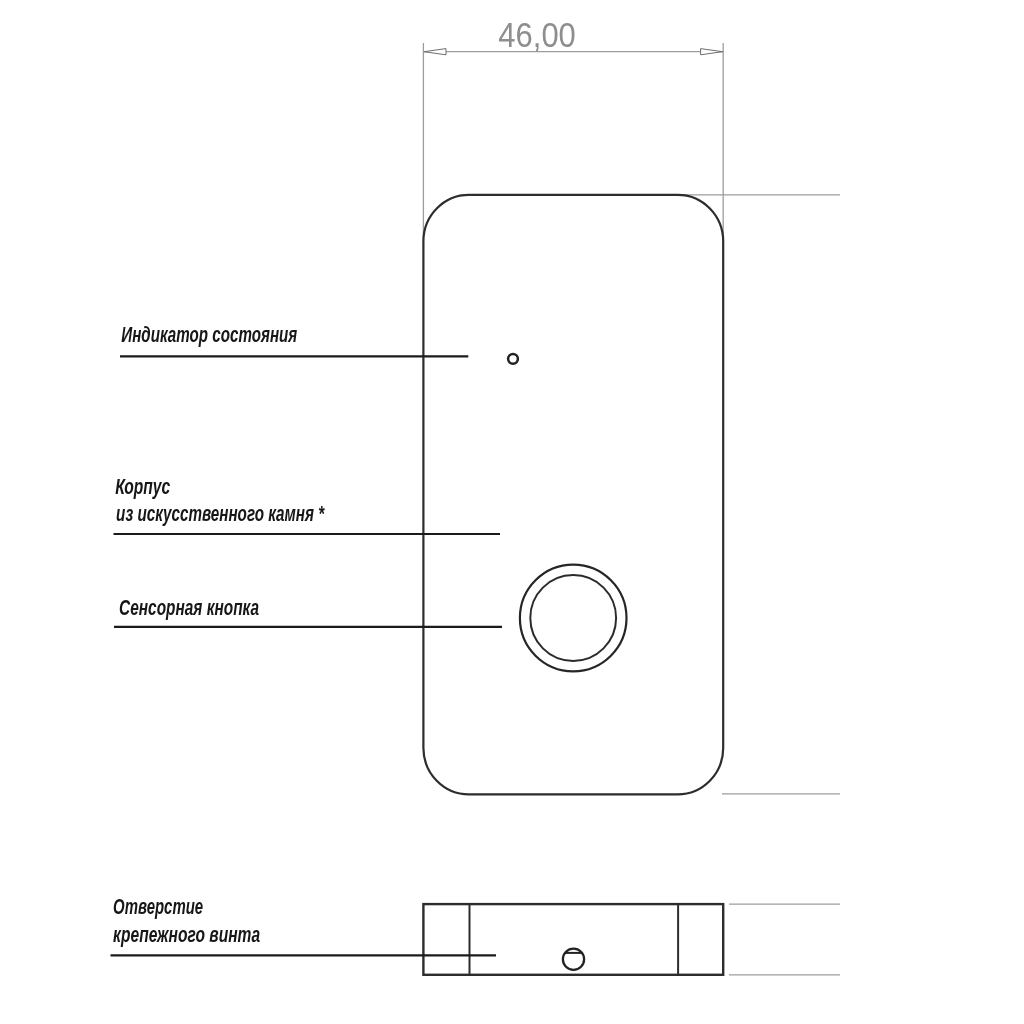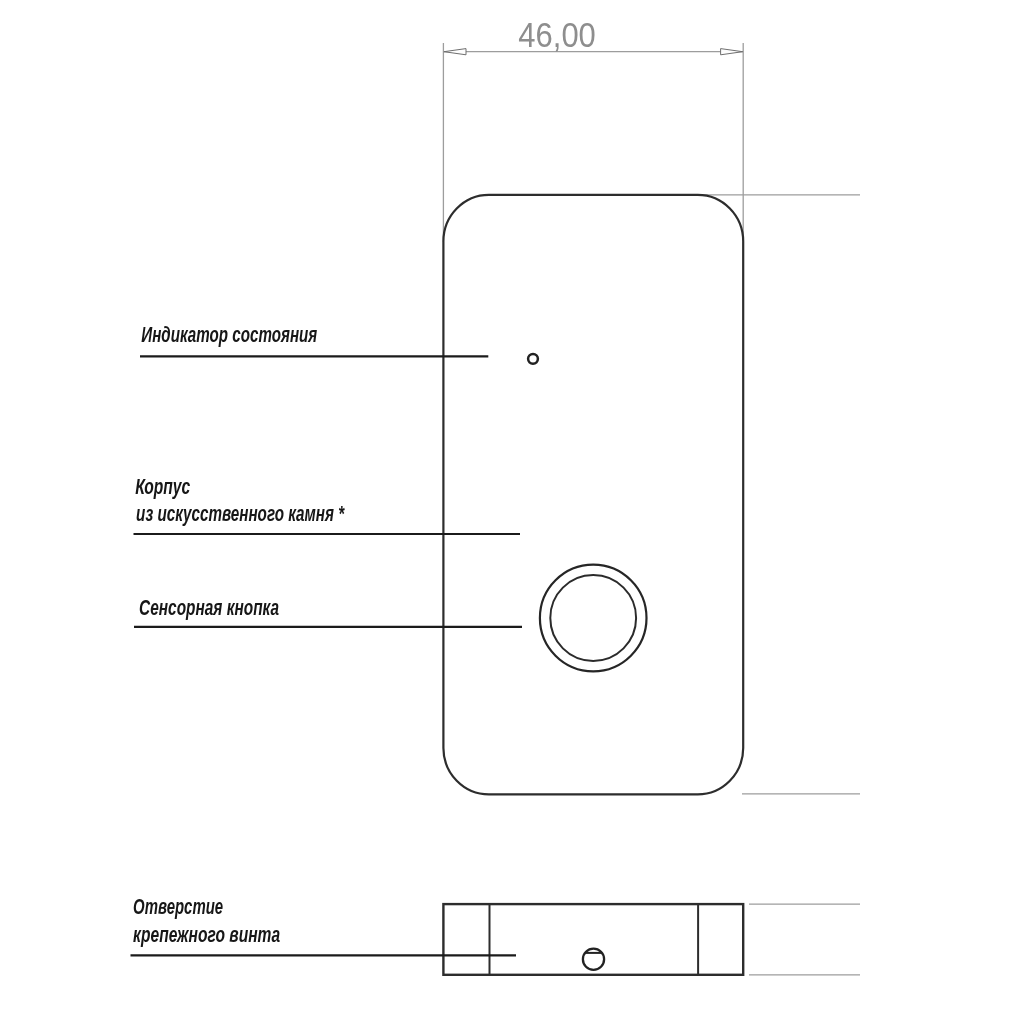--- a/index.html
+++ b/index.html
@@ -1,16 +1,16 @@
 <!DOCTYPE html>
 <html><head>
 <meta charset="utf-8">
 <style>
   html,body{margin:0;padding:0;background:#ffffff;}
-  .page{width:840px;height:1024px;position:relative;background:#7dd3fc;overflow:hidden;margin-left:20px;}
+  .page{width:840px;height:1024px;position:relative;background:#7dd3fc;overflow:hidden;}
   svg{position:absolute;top:0;left:0;}
   text{font-family:"Liberation Sans",sans-serif;}
   .dim{fill:#8e8e8e;font-size:34.5px;}
   .lbl{fill:#171717;font-size:21.5px;font-weight:bold;font-style:italic;}
 </style>
 </head>
 <body>
 <div class="page">
 <svg width="1024" height="1024" viewBox="0 0 1024 1024">
 

